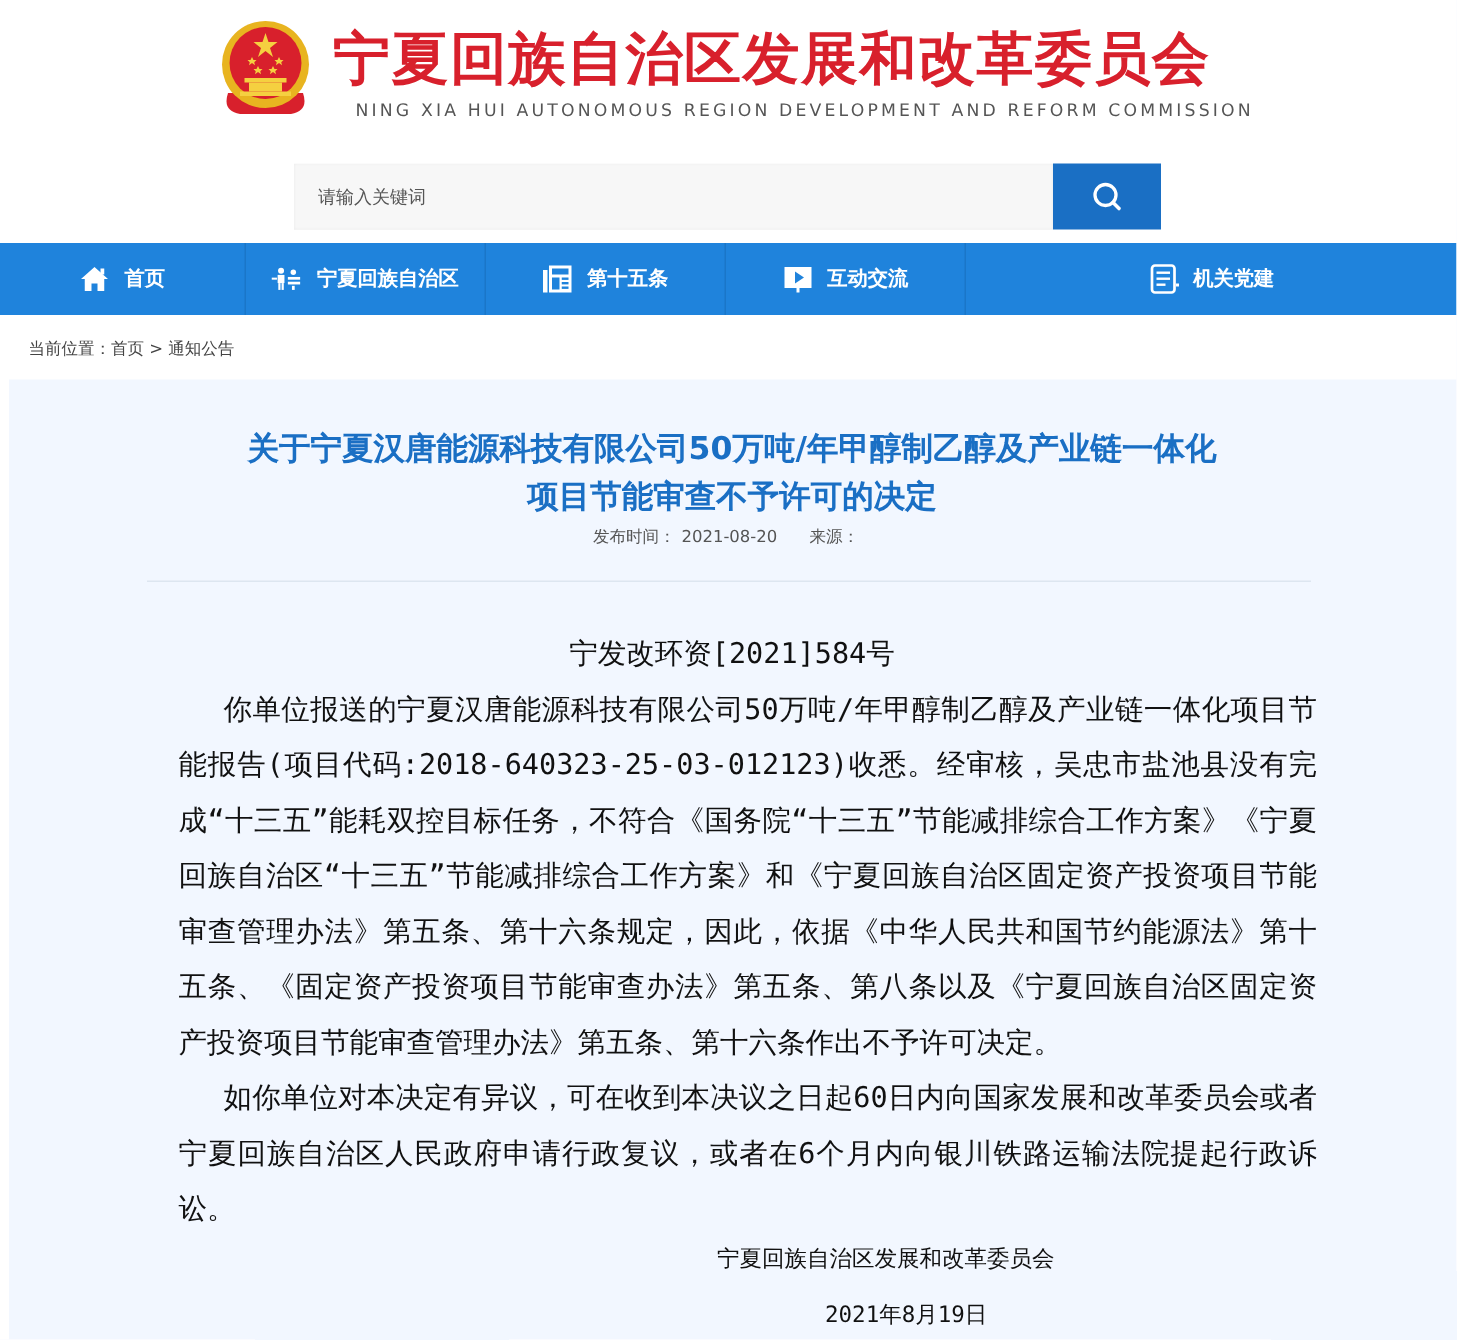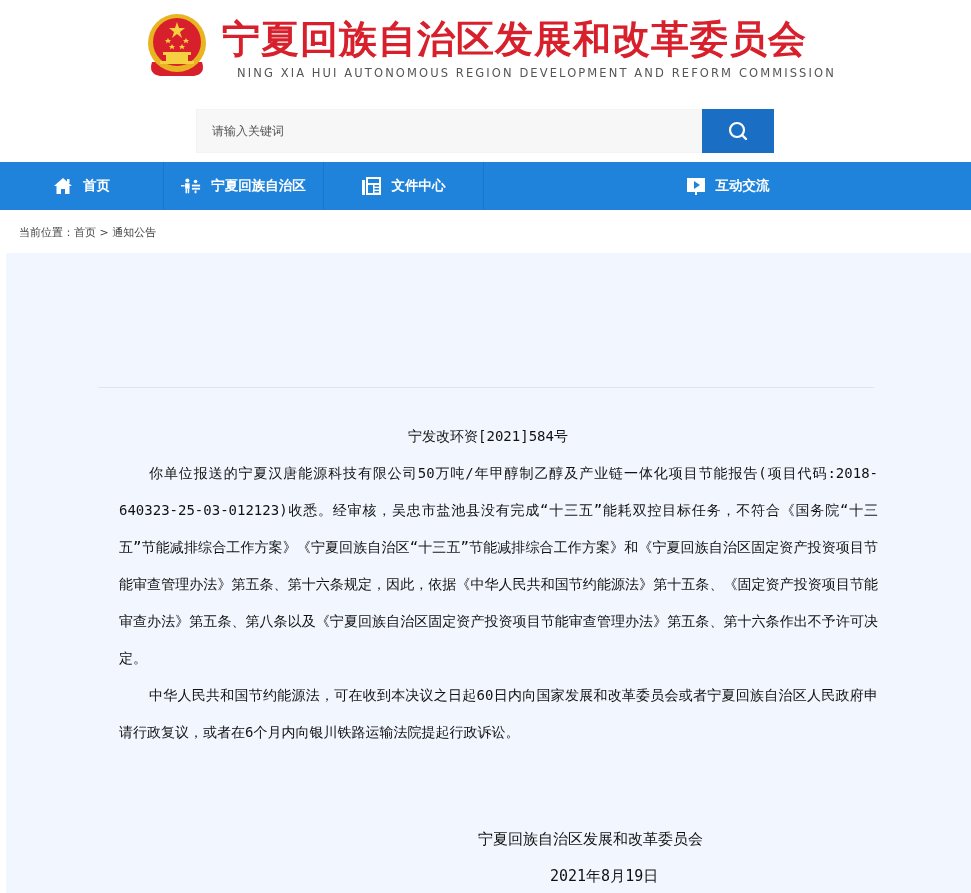--- a/index.html
+++ b/index.html
@@ -29,21 +29,21 @@
   .breadcrumb { position: absolute; left: 6px; top: 225px; font-size: 11px; color: #444; white-space: nowrap; margin-left: 13px; }
   .breadcrumb a { color: #444; text-decoration: none; cursor: pointer; }
 
   
   .panel { position: absolute; left: 6px; top: 253px; width: 965px; height: 640px; background: #f2f7ff; }
   .article-title { position: absolute; left: 92px; top: 30px; width: 780px; text-align: center; font-size: 21px; font-weight: bold; color: #1a6fc4; line-height: 32px; }
   .meta { position: absolute; left: 92px; top: 97px; width: 780px; text-align: center; font-size: 11px; color: #555; }
   .meta span { margin: 0 4px; }
   .divider { position: absolute; left: 92px; top: 134px; width: 776px; height: 1px; background: #dde6f0; }
 
-  .body-text { position: absolute; left: 92px; top: 165px; width: 780px; font-family: "DejaVu Sans Mono", "Liberation Mono", monospace; font-size: 14px; color: #111; line-height: 37px; }
+  .body-text { position: absolute; left: 92px; top: 165px; width: 780px; font-family: "DejaVu Sans Mono", "Liberation Mono", monospace; font-size: 19px; color: #111; line-height: 37px; }
   .doc-num { text-align: center; }
   .para { text-indent: 30px; text-align: justify; margin-left: 21px; }
   .signature { position: absolute; top: 568px; left: 92px; width: 780px; font-family: "DejaVu Sans Mono", "Liberation Mono", monospace; font-size: 15px; color: #111; line-height: 37px; }
   .sig-line { padding-left: 380px; }
   .sig-date { padding-left: 452px; }
 </style>
 </head>
 <body>
 
 <div class="header">
@@ -105,46 +105,66 @@
       <svg width="20" height="20" viewBox="0 0 20 20">
           <rect x="0" y="4" width="3" height="15" fill="#fff"></rect>
           <rect x="4" y="1" width="15" height="18" fill="#fff"></rect>
           <rect x="6" y="3" width="11" height="4" fill="#1f83dc"></rect>
           <rect x="6" y="9" width="5" height="8" fill="#1f83dc"></rect>
           <rect x="12.5" y="9" width="4.5" height="1.6" fill="#1f83dc"></rect>
           <rect x="12.5" y="12" width="4.5" height="1.6" fill="#1f83dc"></rect>
           <rect x="12.5" y="15" width="4.5" height="1.6" fill="#1f83dc"></rect>
         </svg>
     </span>
-    <span>文件中心</span>
+    <span>第十五条</span>
   </div>
   <div class="nav-item">
     <span class="nav-icon">
       <svg width="20" height="20" viewBox="0 0 20 20">
           <rect x="1" y="2" width="18" height="14" fill="#fff"></rect>
           <polygon points="8,5 14,9 8,13" fill="#1f83dc"></polygon>
           <rect x="9" y="16" width="2" height="3" fill="#fff"></rect>
         </svg>
     </span>
     <span>互动交流</span>
   </div>
+  <div class="nav-item">
+    <span class="nav-icon">
+      <svg width="20" height="20" viewBox="0 0 20 20">
+          <rect x="2" y="1" width="15" height="18" rx="2" fill="none" stroke="#fff" stroke-width="1.8"></rect>
+          <rect x="5" y="5" width="9" height="1.6" fill="#fff"></rect>
+          <rect x="5" y="9" width="9" height="1.6" fill="#fff"></rect>
+          <rect x="5" y="13" width="6" height="1.6" fill="#fff"></rect>
+          <rect x="18" y="13" width="2" height="2" fill="#fff"></rect>
+        </svg>
+    </span>
+    <span>机关党建</span>
+  </div>
 </div>
 
 <div class="breadcrumb">
   <span>当前位置：</span><a>首页</a>
   <span>&gt;</span>
   <a>通知公告</a>
 </div>
 
 <div class="panel">
+  <div class="article-title">
+    <div>关于宁夏汉唐能源科技有限公司50万吨/年甲醇制乙醇及产业链一体化</div>
+    <div>项目节能审查不予许可的决定</div>
+  </div>
+  <div class="meta">
+    <span><span>发布时间：</span><span style="margin:0">2021-08-20</span></span>
+    <span style="margin-left:10px"><span>来源：</span><span></span></span>
+  </div>
   <div class="divider"></div>
 
   <div class="body-text">
     <div class="doc-num">宁发改环资[2021]584号</div>
     <div class="para">你单位报送的宁夏汉唐能源科技有限公司50万吨/年甲醇制乙醇及产业链一体化项目节能报告(项目代码:2018-640323-25-03-012123)收悉。经审核，吴忠市盐池县没有完成“十三五”能耗双控目标任务，不符合《国务院“十三五”节能减排综合工作方案》《宁夏回族自治区“十三五”节能减排综合工作方案》和《宁夏回族自治区固定资产投资项目节能审查管理办法》第五条、第十六条规定，因此，依据《中华人民共和国节约能源法》第十五条、《固定资产投资项目节能审查办法》第五条、第八条以及《宁夏回族自治区固定资产投资项目节能审查管理办法》第五条、第十六条作出不予许可决定。</div>
-    <div class="para">中华人民共和国节约能源法，可在收到本决议之日起60日内向国家发展和改革委员会或者宁夏回族自治区人民政府申请行政复议，或者在6个月内向银川铁路运输法院提起行政诉讼。</div>
+    <div class="para">如你单位对本决定有异议，可在收到本决议之日起60日内向国家发展和改革委员会或者宁夏回族自治区人民政府申请行政复议，或者在6个月内向银川铁路运输法院提起行政诉讼。</div>
   </div>
 
   <div class="signature">
     <div class="sig-line">宁夏回族自治区发展和改革委员会</div>
     <div class="sig-date">2021年8月19日</div>
   </div>
 </div>
 
 </body></html>

